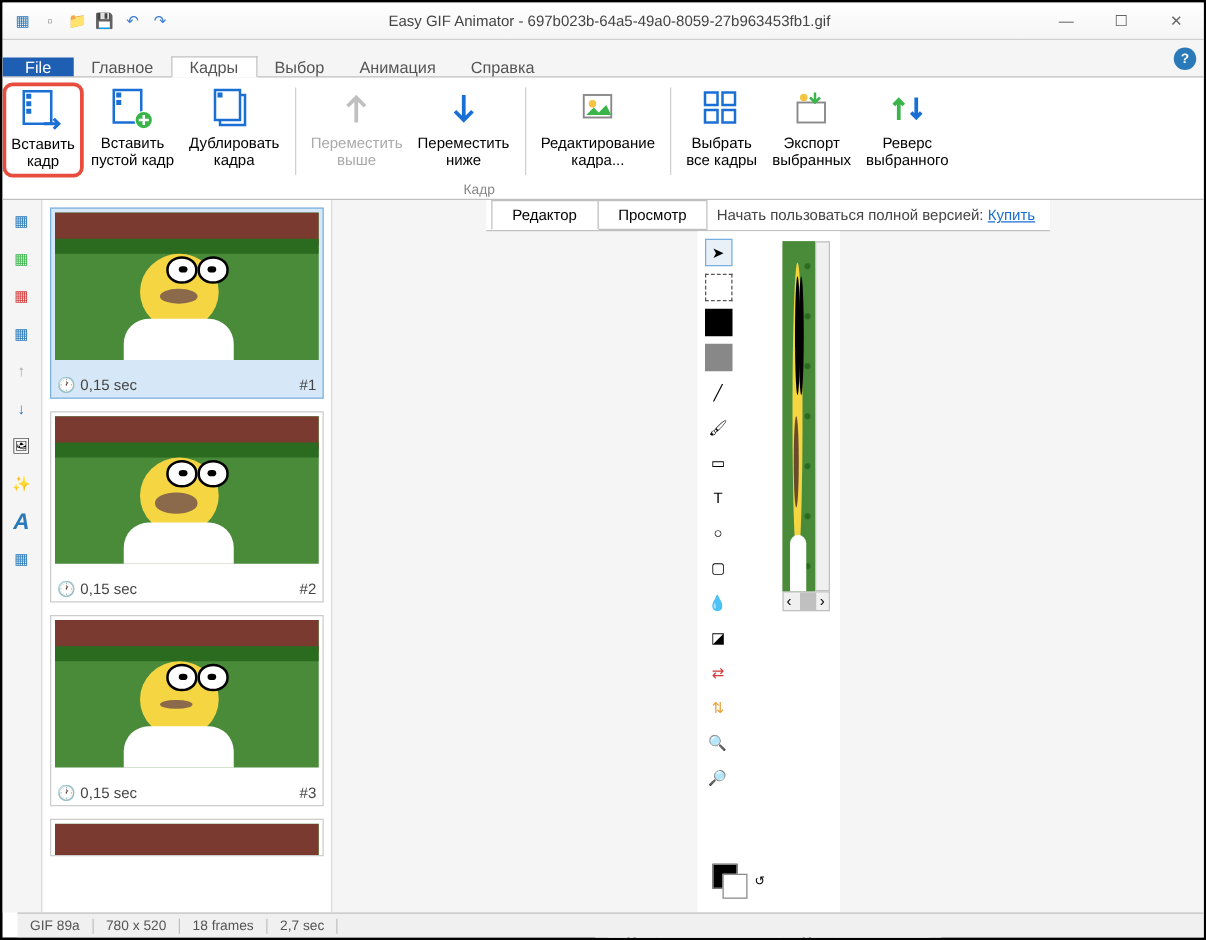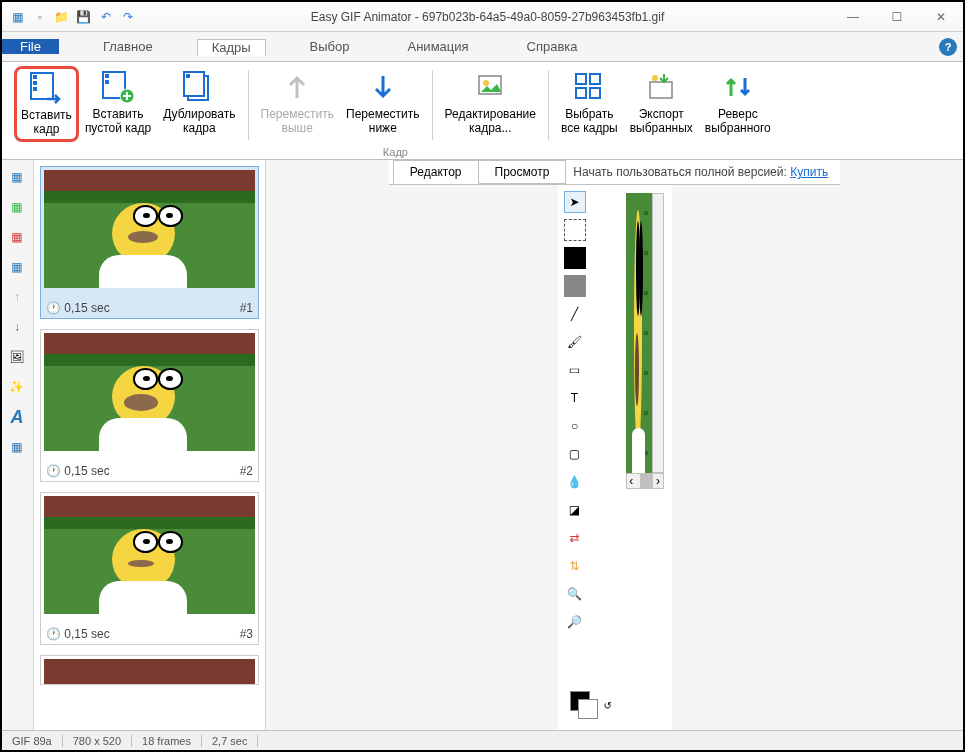--- a/index.html
+++ b/index.html
@@ -3,26 +3,26 @@
 <meta charset="utf-8">
 <style>
 *{box-sizing:border-box;margin:0;padding:0;font-family:"Segoe UI",Tahoma,sans-serif;font-size:12px;}
 body{background:#fff;width:965px;height:752px;overflow:hidden;border:2px solid #000;position:relative;}
 .titlebar{height:30px;background:linear-gradient(#fff,#f5f5f5);display:flex;align-items:center;border-bottom:1px solid #d0d0d0;}
 .title-icons{display:flex;gap:6px;padding:0 8px;}
 .title-icons span{width:16px;height:16px;display:inline-flex;align-items:center;justify-content:center;}
 .title-text{flex:1;text-align:center;color:#444;}
 .win-controls{display:flex;height:100%;}
 .win-btn{width:44px;display:flex;align-items:center;justify-content:center;color:#666;cursor:pointer;}
-.menubar{height:30px;background:#f5f5f5;display:flex;align-items:center;border-bottom:1px solid #c0c0c0;position:relative;gap:30px;}
+.menubar{height:30px;background:#f5f5f5;display:flex;align-items:flex-end;border-bottom:1px solid #c0c0c0;position:relative;}
 .file-tab{background:#1e5fb4;color:#fff;padding:0 18px;display:flex;align-items:center;font-size:13px;}
 .menu-item{padding:0 14px;display:flex;align-items:center;color:#555;cursor:pointer;font-size:13px;}
 .menu-item.active{background:#fff;border:1px solid #c0c0c0;border-bottom:1px solid #fff;margin-bottom:-1px;}
 .help-icon{position:absolute;right:6px;top:6px;width:18px;height:18px;border-radius:50%;background:#2a7ab9;color:#fff;display:flex;align-items:center;justify-content:center;font-weight:bold;font-size:11px;}
-.ribbon{height:98px;background:#fff;border-bottom:1px solid #c0c0c0;display:flex;align-items:flex-start;padding:4px 12px 0;}
+.ribbon{height:98px;background:#fff;border-bottom:1px solid #c0c0c0;display:flex;align-items:flex-start;padding:4px 0 0;}
 .ribbon-btn{display:flex;flex-direction:column;align-items:center;justify-content:flex-start;padding:4px 6px;min-width:64px;cursor:pointer;text-align:center;line-height:1.2;height:76px;}
 .ribbon-btn.highlighted{border:3px solid #e74c3c;border-radius:8px;padding:2px 4px;}
 .ribbon-icon{width:34px;height:34px;margin-bottom:3px;display:flex;align-items:center;justify-content:center;}
 .ribbon-btn.disabled{color:#aaa;}
 .ribbon-sep{width:1px;background:#d0d0d0;height:70px;margin:4px 6px;}
 .ribbon-group-label{position:absolute;bottom:2px;left:0;right:0;text-align:center;color:#888;font-size:11px;}
 .ribbon-group{position:relative;display:flex;height:94px;}
 .main{display:flex;height:calc(100% - 178px);}
 .left-tools{width:32px;background:#f5f5f5;border-right:1px solid #d0d0d0;display:flex;flex-direction:column;gap:4px;padding:4px 2px;}
 .left-tools span{width:26px;height:26px;display:flex;align-items:center;justify-content:center;cursor:pointer;}
@@ -46,21 +46,21 @@
 .canvas{width:100%;height:280px;background:#4a8b3a;position:relative;overflow:hidden;}
 .scroll-h{height:16px;background:#f0f0f0;border:1px solid #c0c0c0;display:flex;}
 .scroll-thumb{background:#c0c0c0;height:100%;}
 .scroll-v{width:16px;background:#f0f0f0;border:1px solid #c0c0c0;}
 .color-picker{padding:6px;display:flex;align-items:center;gap:6px;}
 .color-sw{width:20px;height:20px;border:1px solid #888;}
 .props-panel{height:190px;background:#fff;padding:8px 10px;}
 .prop-tabs{display:flex;margin-bottom:10px;}
 .prop-tab{padding:5px 14px;border:1px solid #c0c0c0;background:#f5f5f5;margin-right:-1px;cursor:pointer;}
 .prop-tab.active{background:#fff;border-bottom:1px solid #fff;}
-.statusbar{position:absolute;bottom:0;left:0;right:0;height:20px;background:#f0f0f0;border-top:1px solid #c0c0c0;display:flex;align-items:center;}
+.statusbar{position:absolute;bottom:0;left:12px;right:0;height:20px;background:#f0f0f0;border-top:1px solid #c0c0c0;display:flex;align-items:center;}
 .status-cell{padding:0 10px;border-right:1px solid #c0c0c0;color:#555;font-size:11px;}
 .wall{position:absolute;top:0;left:0;right:0;height:22%;background:#7a3a2f;}
 .hedge-top{position:absolute;top:18%;left:0;right:0;height:10%;background:#2a6b1f;}
 .face{position:absolute;background:#f5d542;border-radius:50%;}
 .eye{position:absolute;background:#fff;border-radius:50%;border:2px solid #000;}
 .pupil{position:absolute;background:#000;border-radius:50%;}
 .shirt{position:absolute;background:#fff;}
 .mouth{position:absolute;background:#8a6a4a;border-radius:50%;}
 .canvas .homer-big{position:absolute;top:0;left:28%;width:44%;height:100%;}
 .canvas .hedge-texture{position:absolute;inset:0;background:#4a8b3a;}

